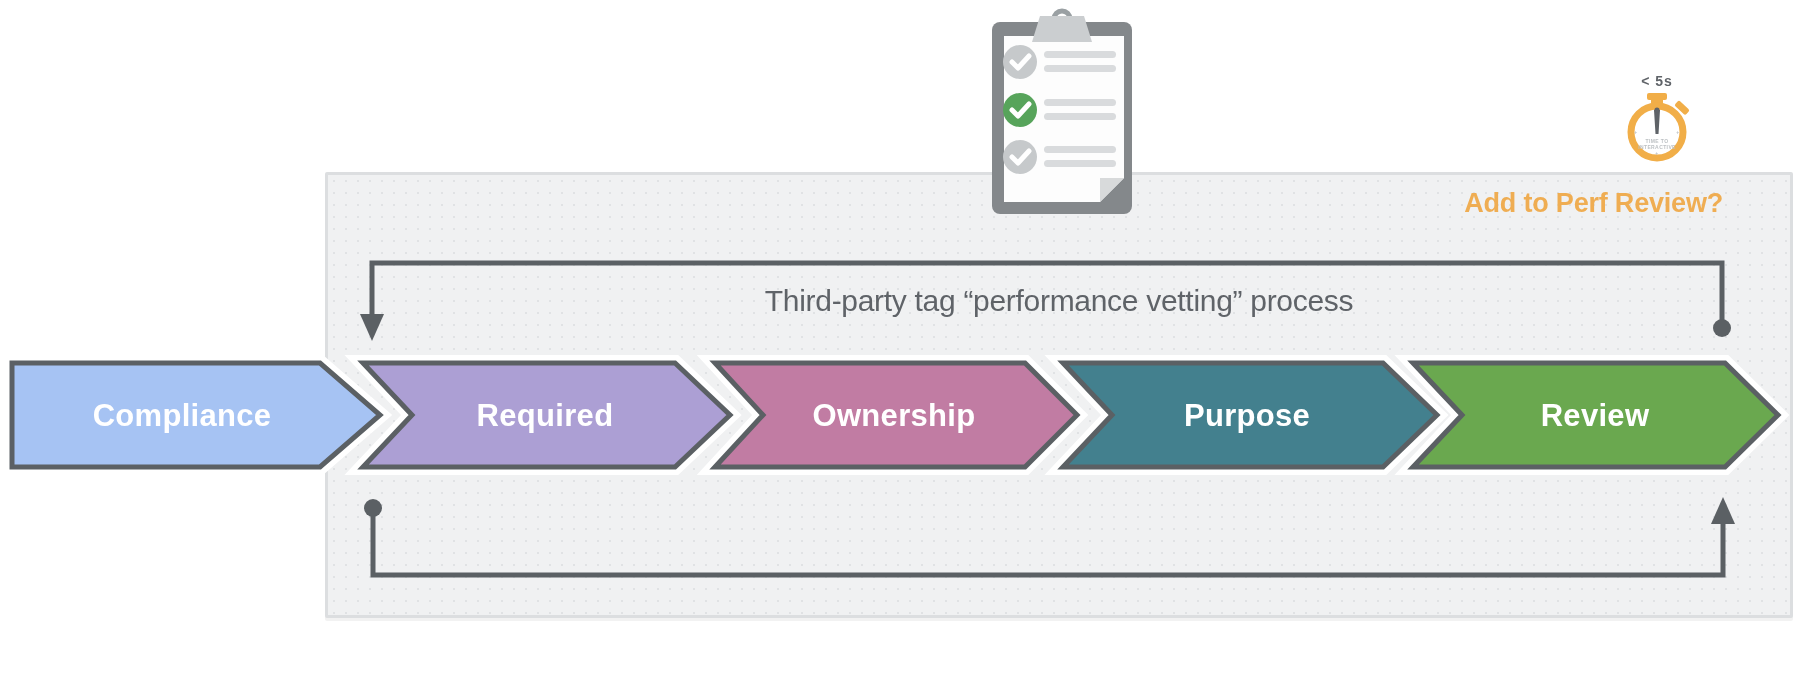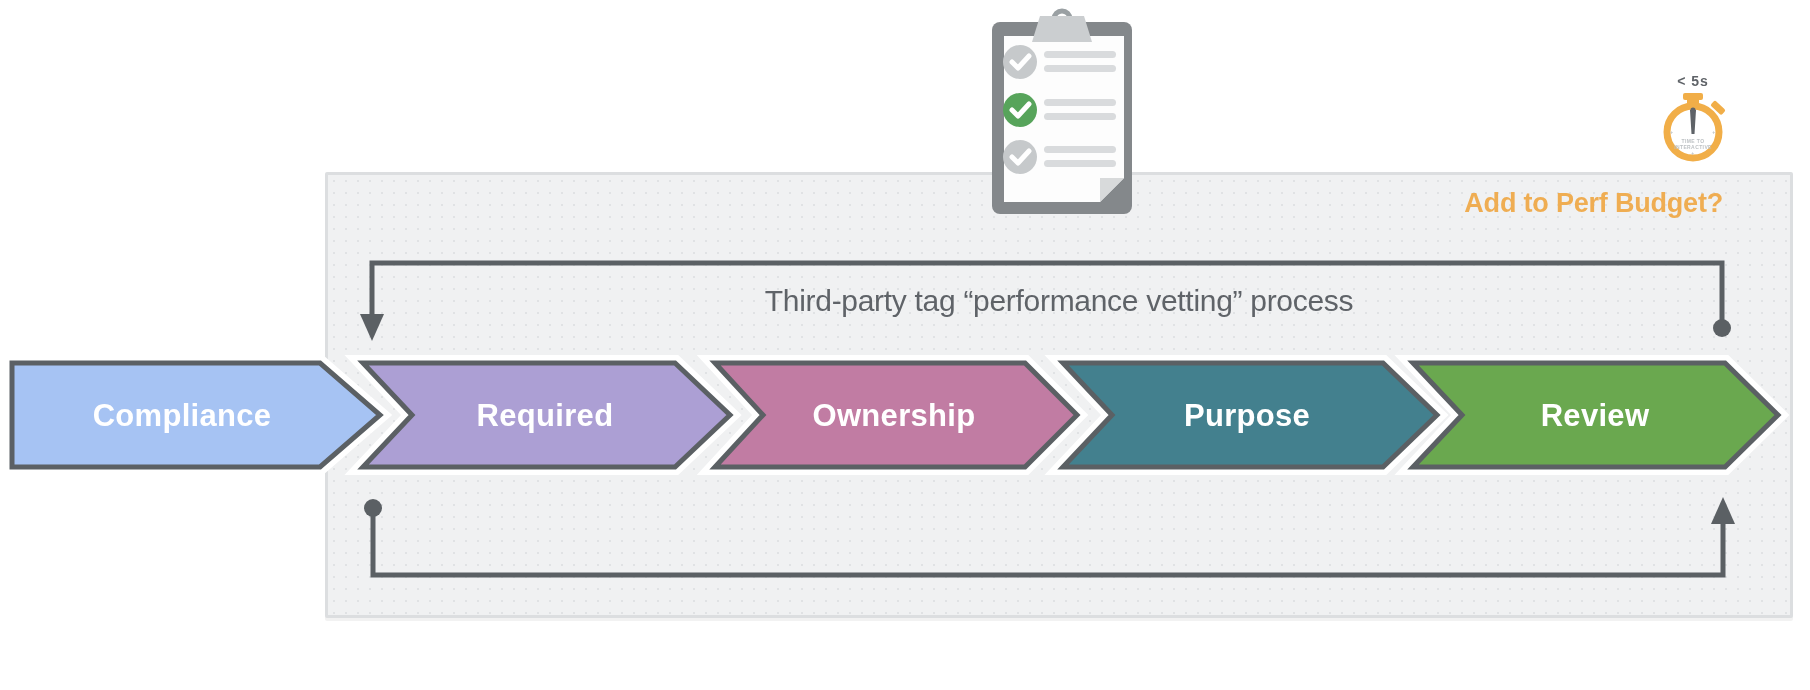--- a/index.html
+++ b/index.html
@@ -29,33 +29,33 @@
   }
 
   svg{position:absolute;left:0;top:0;}
   .flow-svg{width:1810px;height:690px;}
   .step-label{font-family:"Liberation Sans", sans-serif;font-size:31px;font-weight:700;fill:#ffffff;letter-spacing:0.3px;}
   .halo{fill:none;stroke:#ffffff;stroke-width:16;stroke-linejoin:miter;}
   .chev{stroke:#5B6064;stroke-width:5;stroke-linejoin:miter;}
   .loop{fill:none;stroke:#5B6064;stroke-width:5;}
 
   .clipboard-wrap{position:absolute;left:988px;top:6px;width:148px;height:214px;}
-  .stopwatch-wrap{position:absolute;left:1655px;top:60px;width:84px;height:105px;text-align:right;}
+  .stopwatch-wrap{position:absolute;left:1619px;top:60px;width:84px;height:105px;text-align:right;}
   .sw-label{font-family:"Liberation Sans", sans-serif;font-size:14px;font-weight:700;fill:#5F6368;letter-spacing:1px;}
   .sw-face-text{font-family:"Liberation Sans", sans-serif;font-size:5px;font-weight:700;fill:#BDC1C4;letter-spacing:0.4px;}
 </style>
 </head>
 <body>
 
 <div class="stage">
 
   <div class="panel"></div>
 
   <div class="diagram-title">Third-party tag “performance vetting” process</div>
-  <div class="perf-budget">Add to Perf Budget?</div>
+  <div class="perf-budget">Add to Perf Review?</div>
 
   <svg class="flow-svg" viewBox="0 0 1810 690">
 
     <g>
       <path class="loop" d="M372,318 L372,263 L1722,263 L1722,320"></path>
       <polygon points="360,314 384,314 372,341" fill="#5B6064"></polygon>
       <circle cx="1722" cy="328" r="9" fill="#5B6064"></circle>
     </g>
 
     <g>

